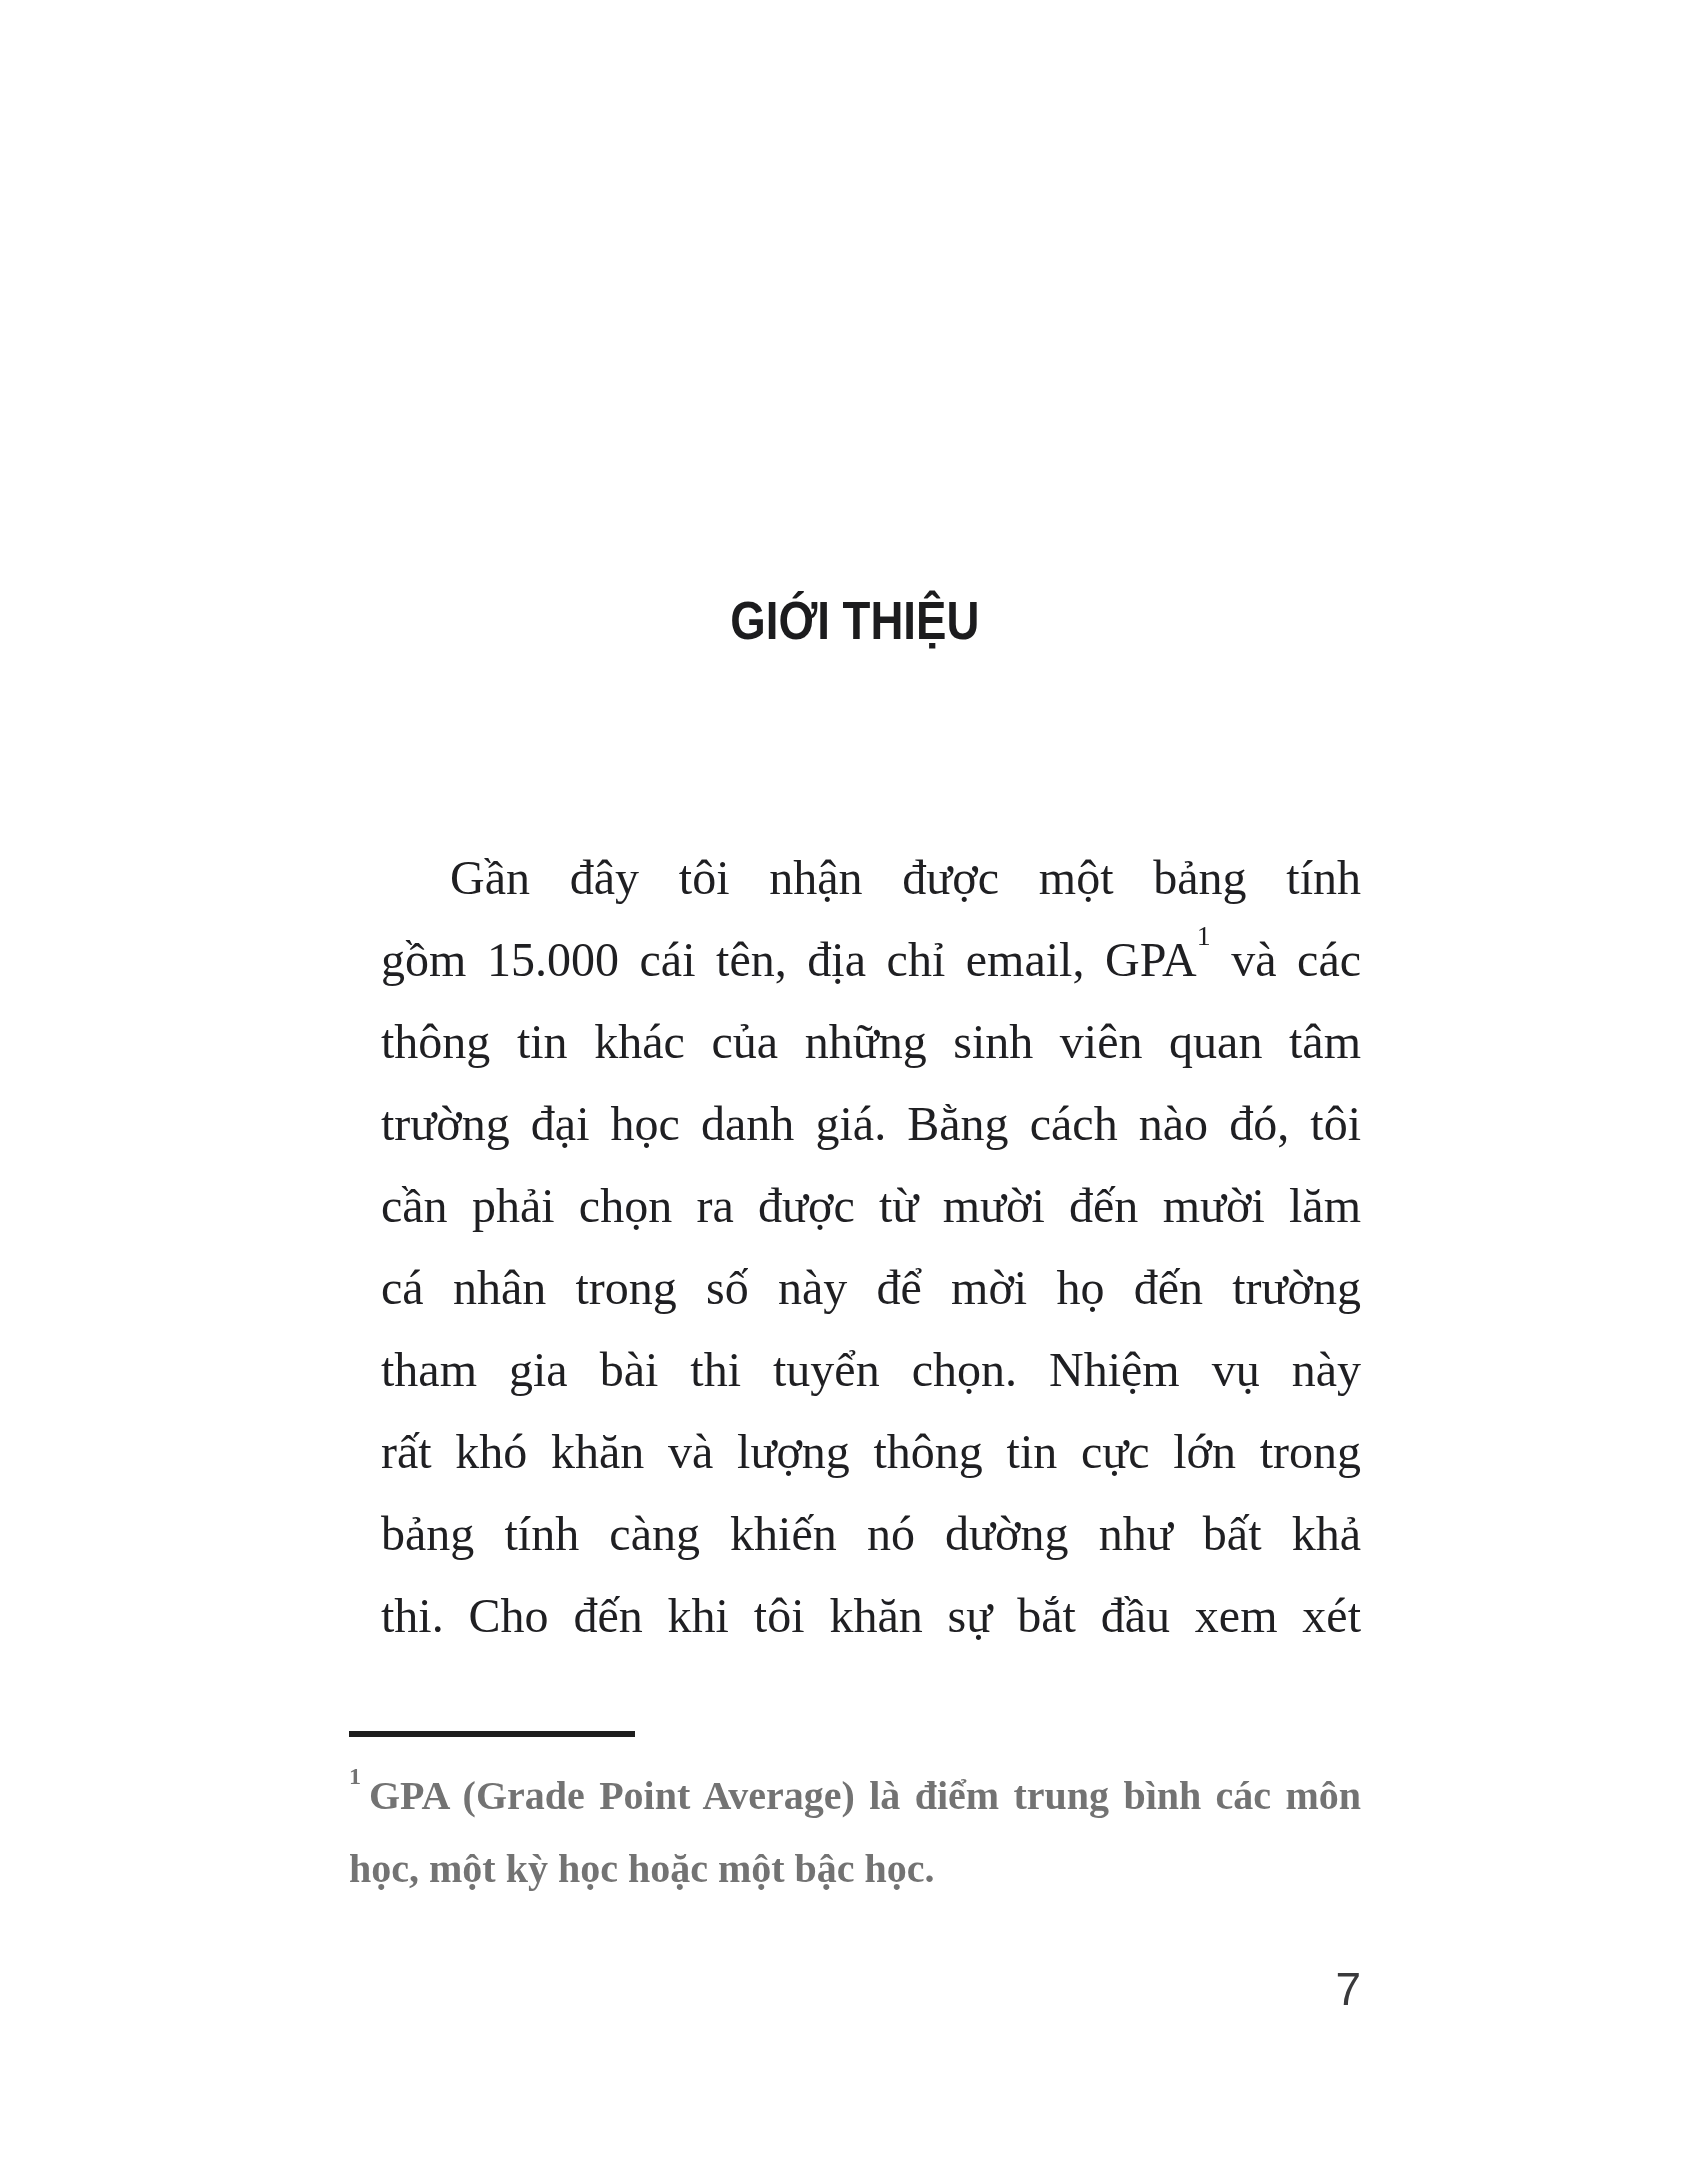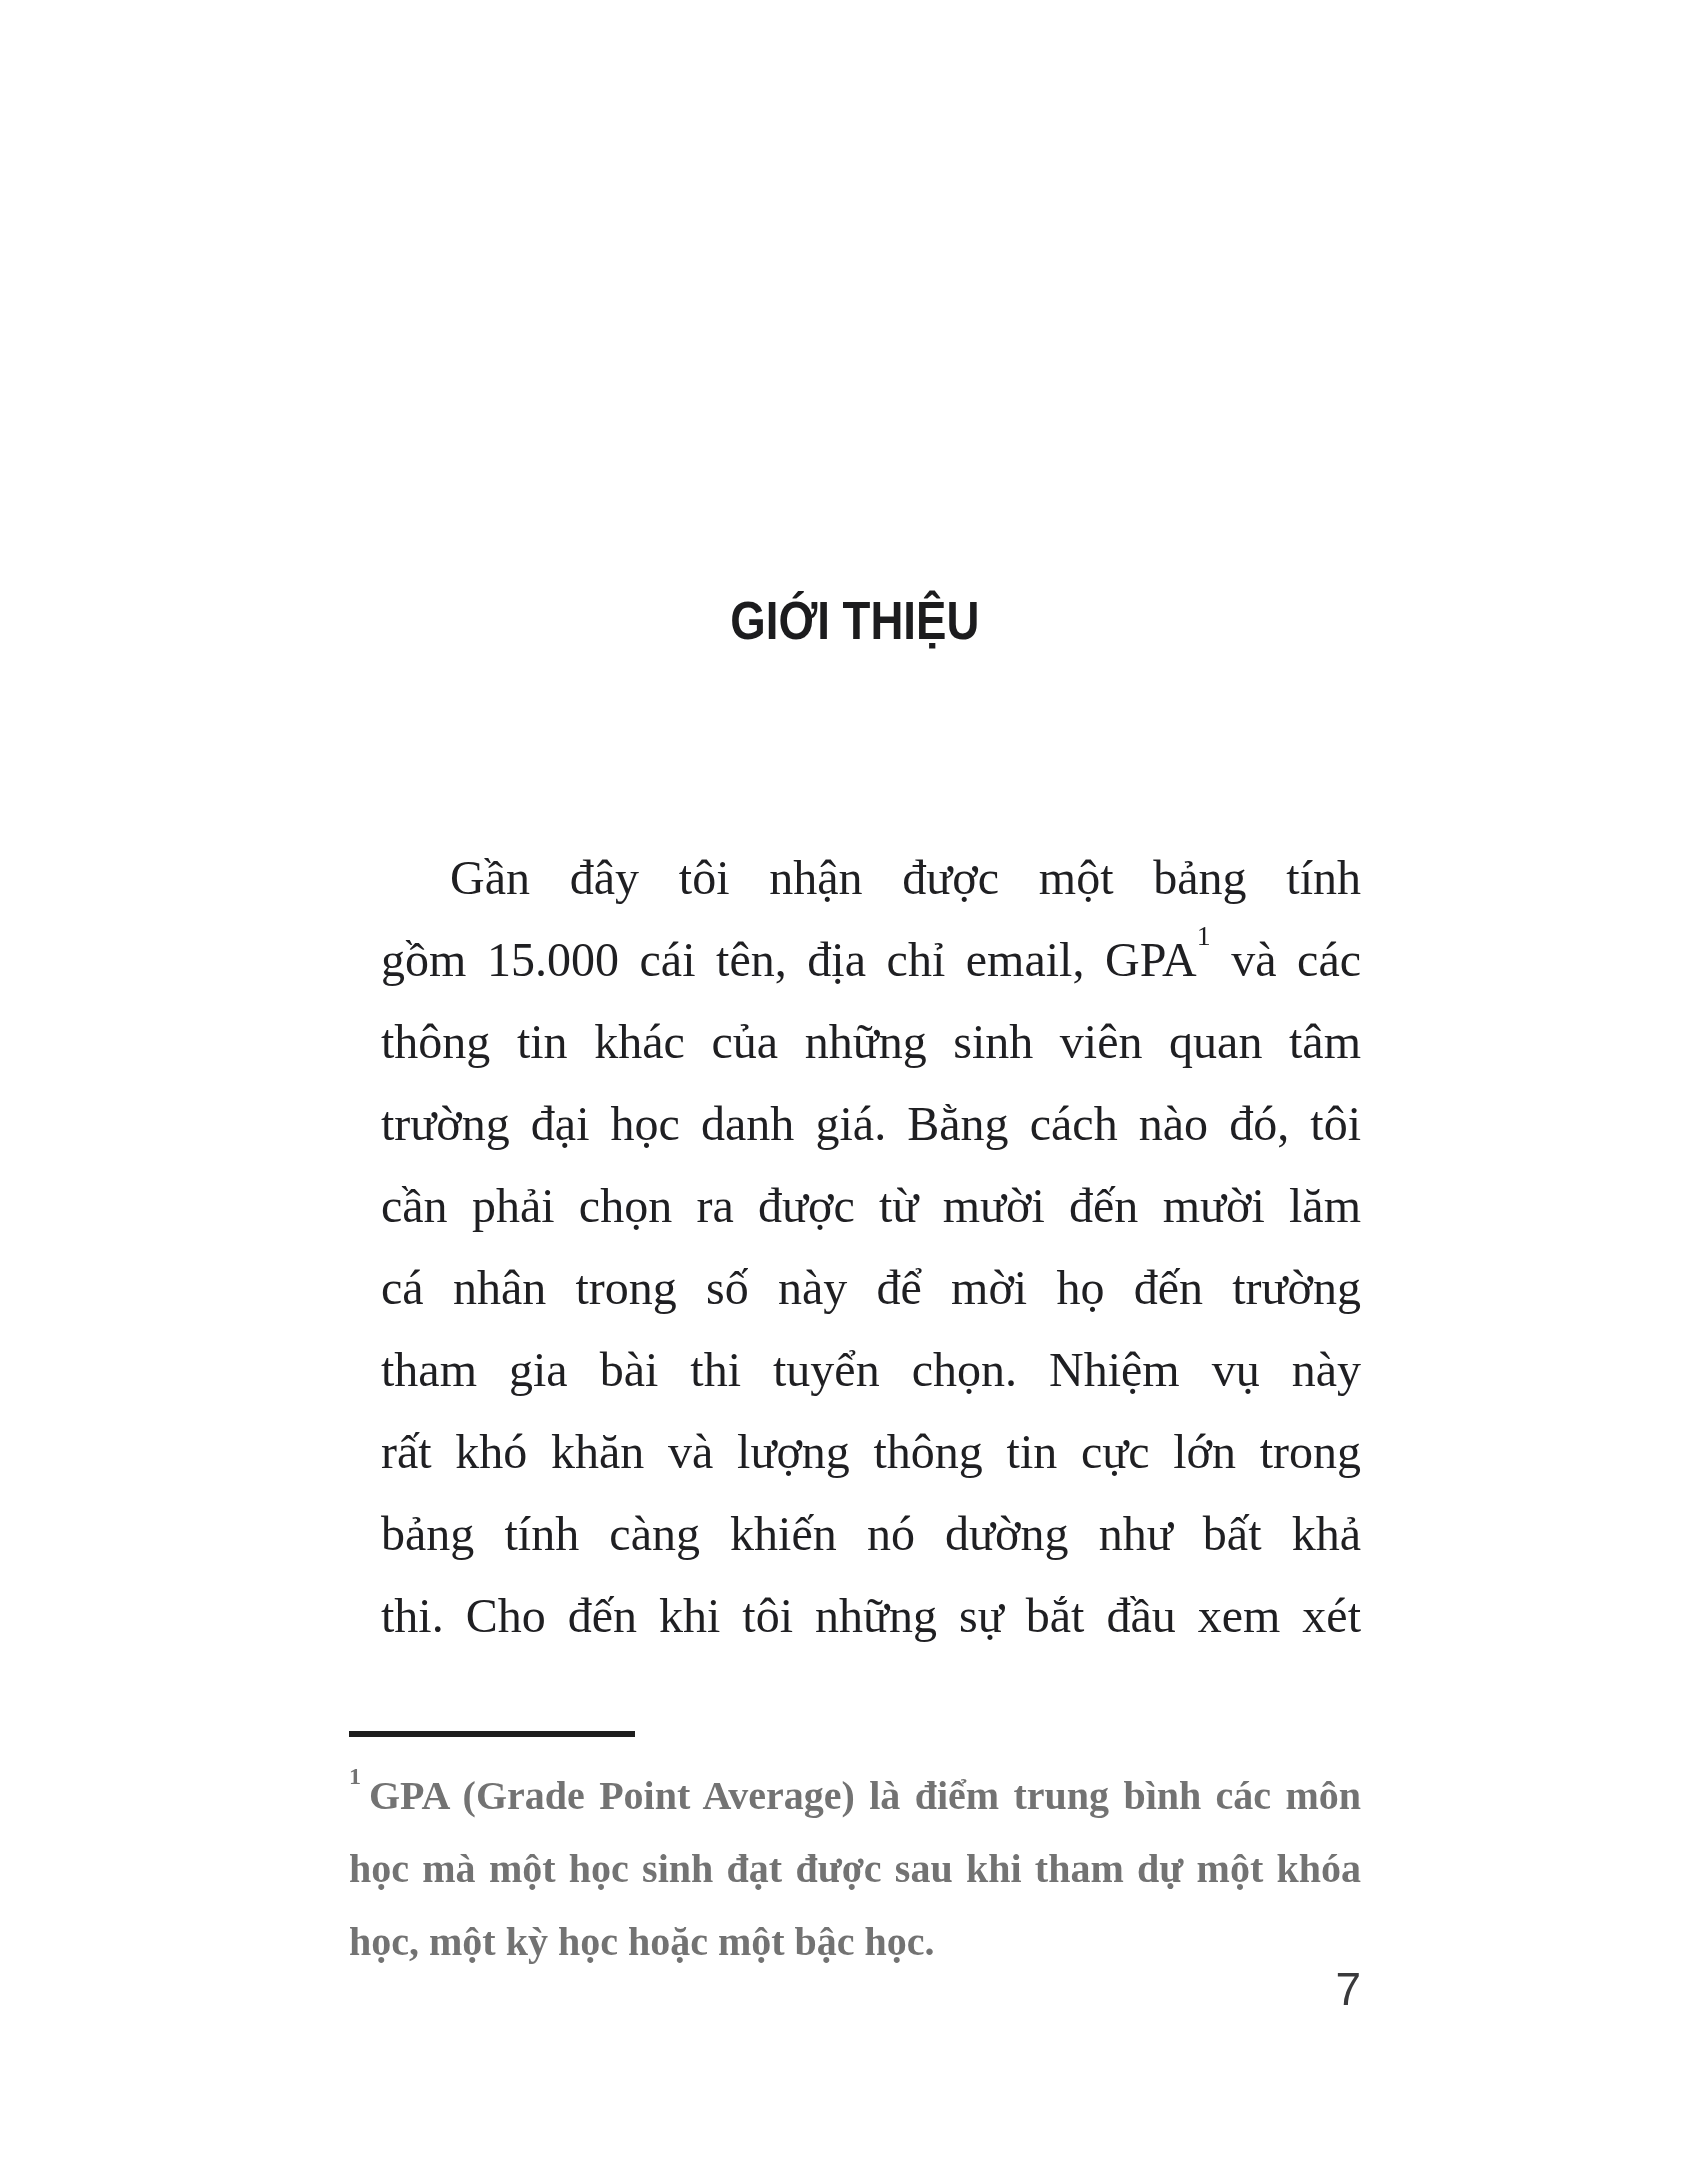--- a/index.html
+++ b/index.html
@@ -122,27 +122,26 @@
   <div class="bodytext">
     <div class="bline indent">Gần đây tôi nhận được một bảng tính</div>
     <div class="bline"><span>gồm 15.000 cái tên, địa chỉ email, GPA</span><sup class="bsup">1</sup> <span>và các</span></div>
     <div class="bline">thông tin khác của những sinh viên quan tâm</div>
     <div class="bline">trường đại học danh giá. Bằng cách nào đó, tôi</div>
     <div class="bline">cần phải chọn ra được từ mười đến mười lăm</div>
     <div class="bline">cá nhân trong số này để mời họ đến trường</div>
     <div class="bline">tham gia bài thi tuyển chọn. Nhiệm vụ này</div>
     <div class="bline">rất khó khăn và lượng thông tin cực lớn trong</div>
     <div class="bline">bảng tính càng khiến nó dường như bất khả</div>
-    <div class="bline">thi. Cho đến khi tôi những sự bắt đầu xem xét</div>
+    <div class="bline">thi. Cho đến khi tôi khăn sự bắt đầu xem xét</div>
   </div>
 
   <div class="fnrule"></div>
 
   <div class="footnote">
     <div class="fline"><sup class="fnsup">1</sup><span>GPA (Grade Point Average) là điểm trung bình các môn</span></div>
-    <div class="fline">học mà một học sinh đạt được sau khi tham dự một khóa</div>
     <div class="fline last">học, một kỳ học hoặc một bậc học.</div>
   </div>
 
   <div class="pagenum">7</div>
 
 </div>
 
 
 </body></html>

